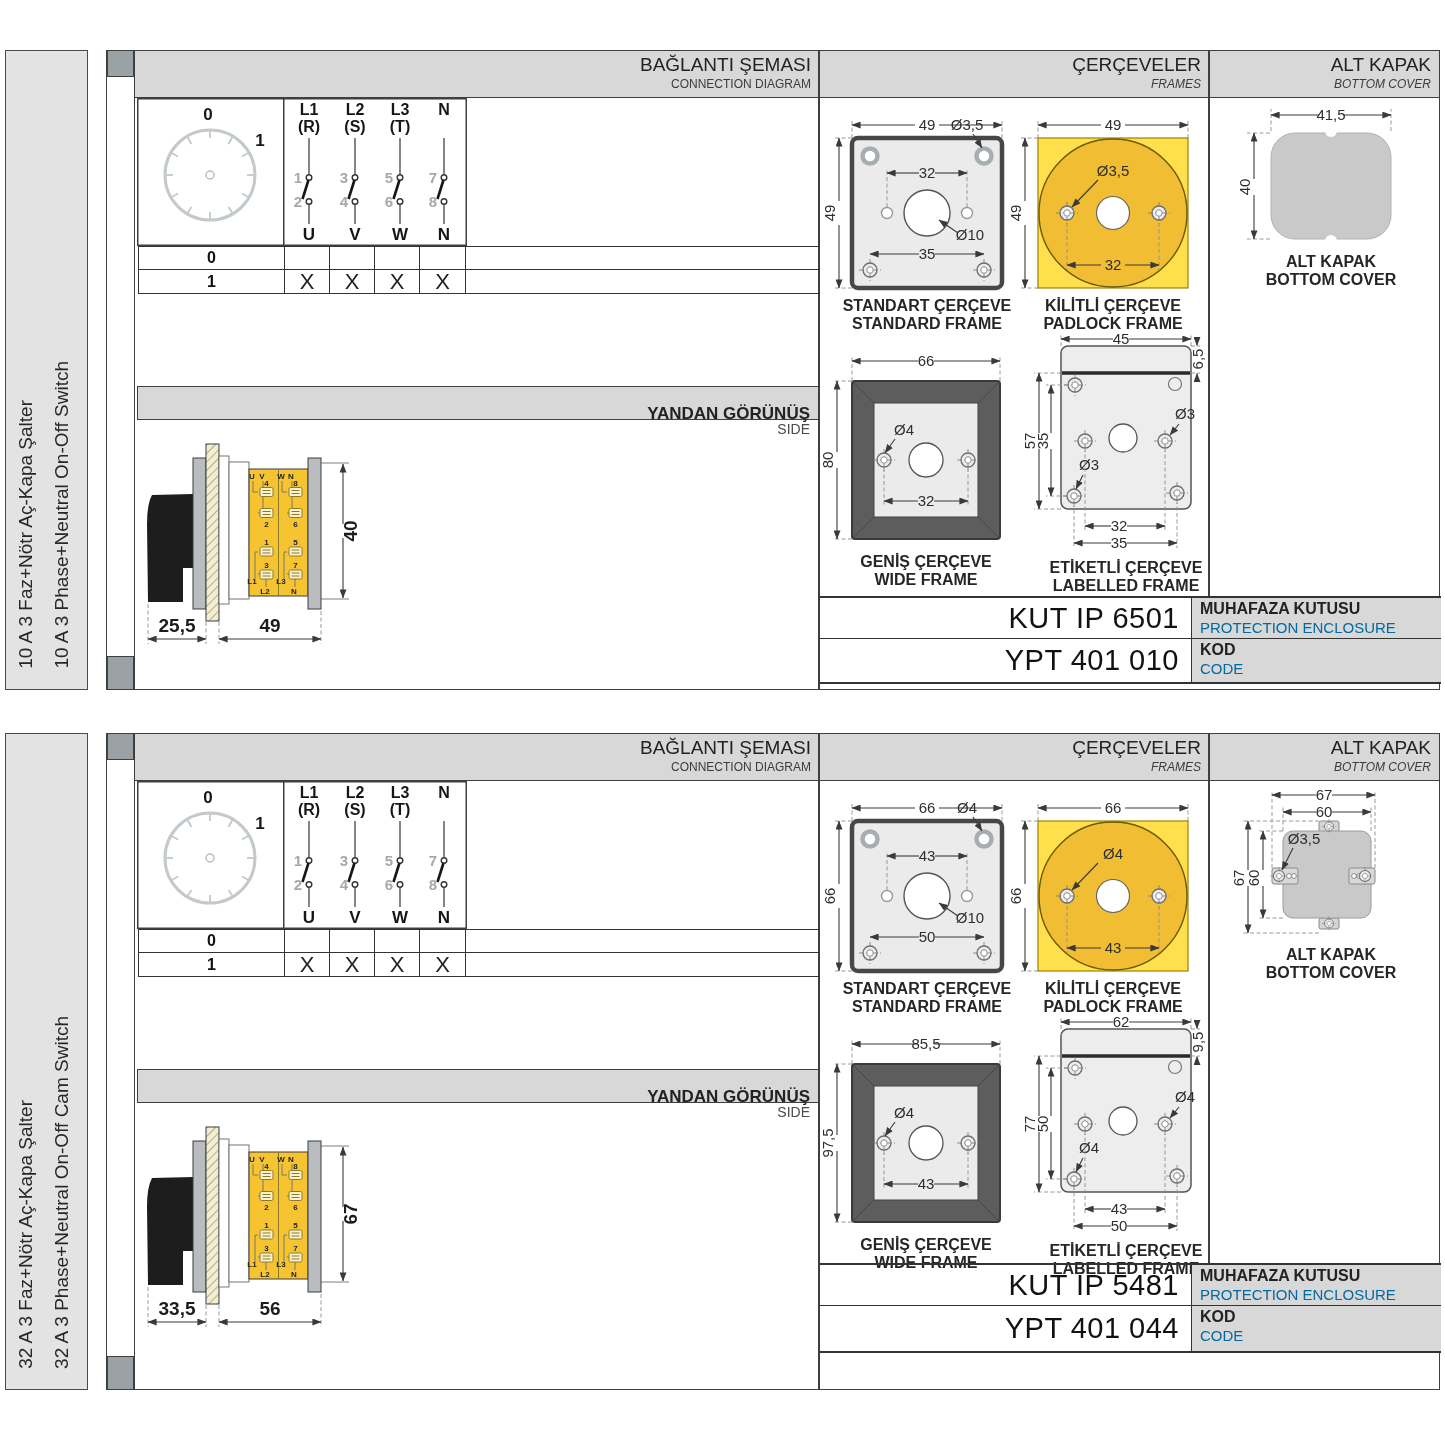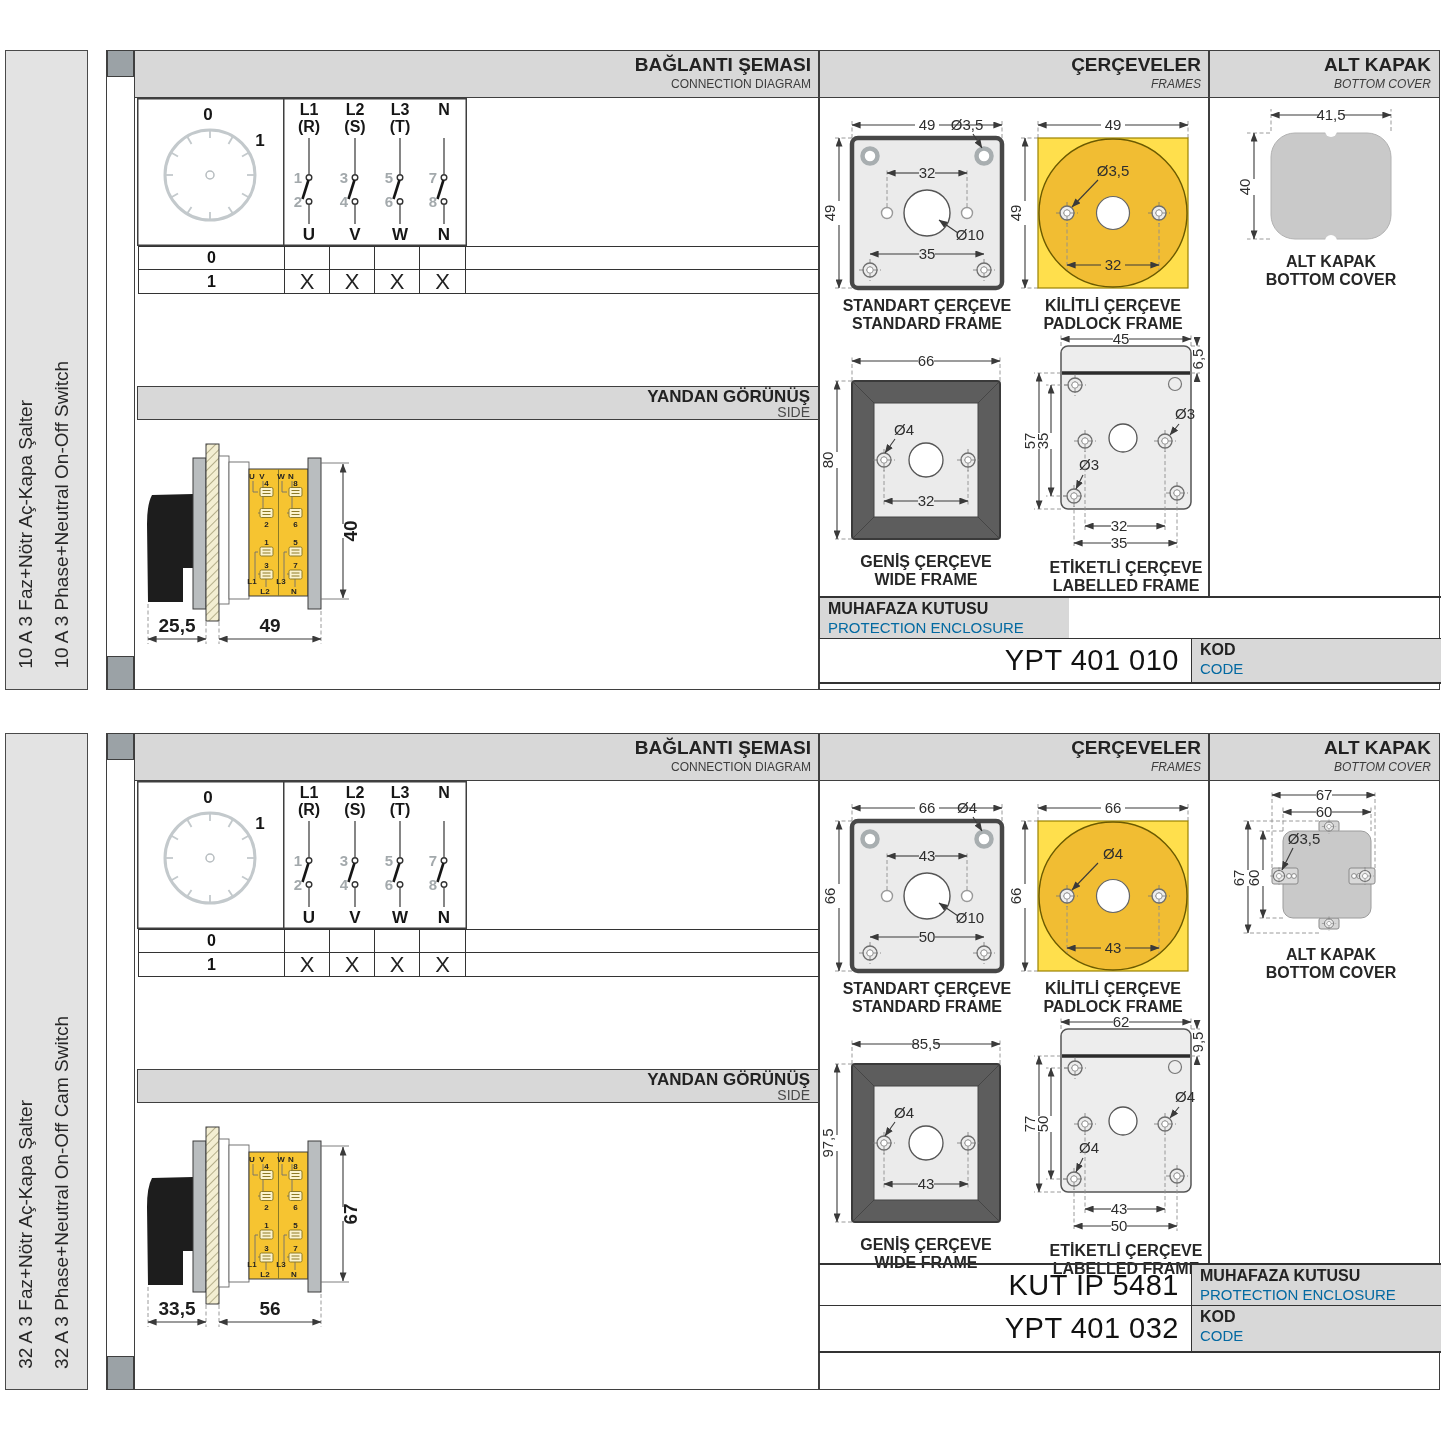--- a/index.html
+++ b/index.html
@@ -9,28 +9,28 @@
 .sidebar{position:absolute;left:0;top:0;bottom:0;width:83px;background:#e3e3e3;border:1.5px solid #4a4a4a}
 .vtext{position:absolute;writing-mode:vertical-rl;transform:rotate(180deg);font-size:19px;color:#272727;white-space:nowrap;bottom:20px}
 .vt1{left:9px}.vt2{left:45px}
 .spine{position:absolute;left:101px;top:0;bottom:0;width:28px;border-left:1.5px solid #3f3f3f;background:#fff}
 .sq{position:absolute;left:0;width:100%;background:#9ba2a6;border:1.5px solid #3f3f3f}
 .sqt{top:0;height:27px}.sqb{bottom:0;height:34px}
 .mainbox{position:absolute;left:129px;top:0;bottom:0;width:1306px;border:1.5px solid #3f3f3f;background:#fff}
 .hdr{position:absolute;left:0;top:0;width:100%;height:47px;display:flex}
 .hcell{background:#d8d8d8;border-bottom:1.5px solid #3f3f3f;text-align:right;padding:3px 8px 0 0}
 .hc1{width:684px}.hc2{width:390px;border-left:1.5px solid #3f3f3f}.hc3{flex:1;border-left:1.5px solid #3f3f3f}
-.htr{font-weight:bold;font-size:19px;color:#222;line-height:21px}
+.htr{font-weight:normal;font-size:19px;color:#222;line-height:21px}
 .hen{font-size:12px;color:#3c3c3c;line-height:19px}
 .it{font-style:italic}
 .vdiv{position:absolute;width:1.5px;background:#3f3f3f}
 .dv1{left:683px;top:0;bottom:0}
 .dv2{left:1073px;top:0}
 .band{position:absolute;left:2px;top:335px;width:682px;height:34px;background:#d8d8d8;border:1.5px solid #3f3f3f;text-align:right;padding:0 8px}
-.band .b1{font-weight:bold;font-size:17px;color:#222;line-height:18px;padding-top:1px}
+.band .b1{font-weight:bold;font-size:17px;color:#222;line-height:18px;padding-top:18px}
 .band .b2{font-size:14px;color:#4a4a4a;line-height:13px}
 .ctable{position:absolute;left:3px;top:195px;width:681px;border-top:1.5px solid #333;border-left:1.5px solid #333}
 .trow{display:flex}
 .tcell{border-right:1.5px solid #333;border-bottom:1.5px solid #333;display:flex;align-items:center;justify-content:center}
 .tc0{width:146px}.tcx{width:45px}.tcx4{width:46px}.tcf{flex:1;border-right:none}
 .r0 .tcell{height:23px}.r1 .tcell{height:24px}
 .lblc{font-weight:bold;font-size:16px;color:#111}
 .xmark{font-size:22px;color:#222;line-height:1}
 .cap{position:absolute;text-align:center;font-weight:bold;font-size:16px;color:#262626;line-height:17.5px;width:180px}
 .codes{position:absolute;left:684px;width:622px;border-top:2px solid #333;border-bottom:2px solid #333;display:flex;flex-direction:column}
@@ -425,20 +425,21 @@
       <circle cx="115" cy="30" r="6" fill="#fff"></circle>
         <circle cx="115" cy="140" r="6" fill="#fff"></circle>
     </svg>
     <div class="cap" style="left:1106px;top:202px">
       <div>ALT KAPAK</div>
       <div>BOTTOM COVER</div>
     </div>
 
     <div class="codes" style="top:545px;height:88px">
       <div class="crow crow1">
+        <div class="cbig">KUT IP 6501</div>
         <div class="cgray">
           <div class="cg1">MUHAFAZA KUTUSU</div>
           <div class="cg2">PROTECTION ENCLOSURE</div>
         </div>
       </div>
       <div class="crow">
         <div class="cbig">YPT 401 010</div>
         <div class="cgray">
           <div class="cg1">KOD</div>
           <div class="cg2">CODE</div>
@@ -822,21 +823,21 @@
 
     <div class="codes" style="top:529px;height:90px">
       <div class="crow crow1">
         <div class="cbig">KUT IP 5481</div>
         <div class="cgray">
           <div class="cg1">MUHAFAZA KUTUSU</div>
           <div class="cg2">PROTECTION ENCLOSURE</div>
         </div>
       </div>
       <div class="crow">
-        <div class="cbig">YPT 401 032</div>
+        <div class="cbig">YPT 401 044</div>
         <div class="cgray">
           <div class="cg1">KOD</div>
           <div class="cg2">CODE</div>
         </div>
       </div>
     </div>
   </div>
 </div>
 
 </body></html>

